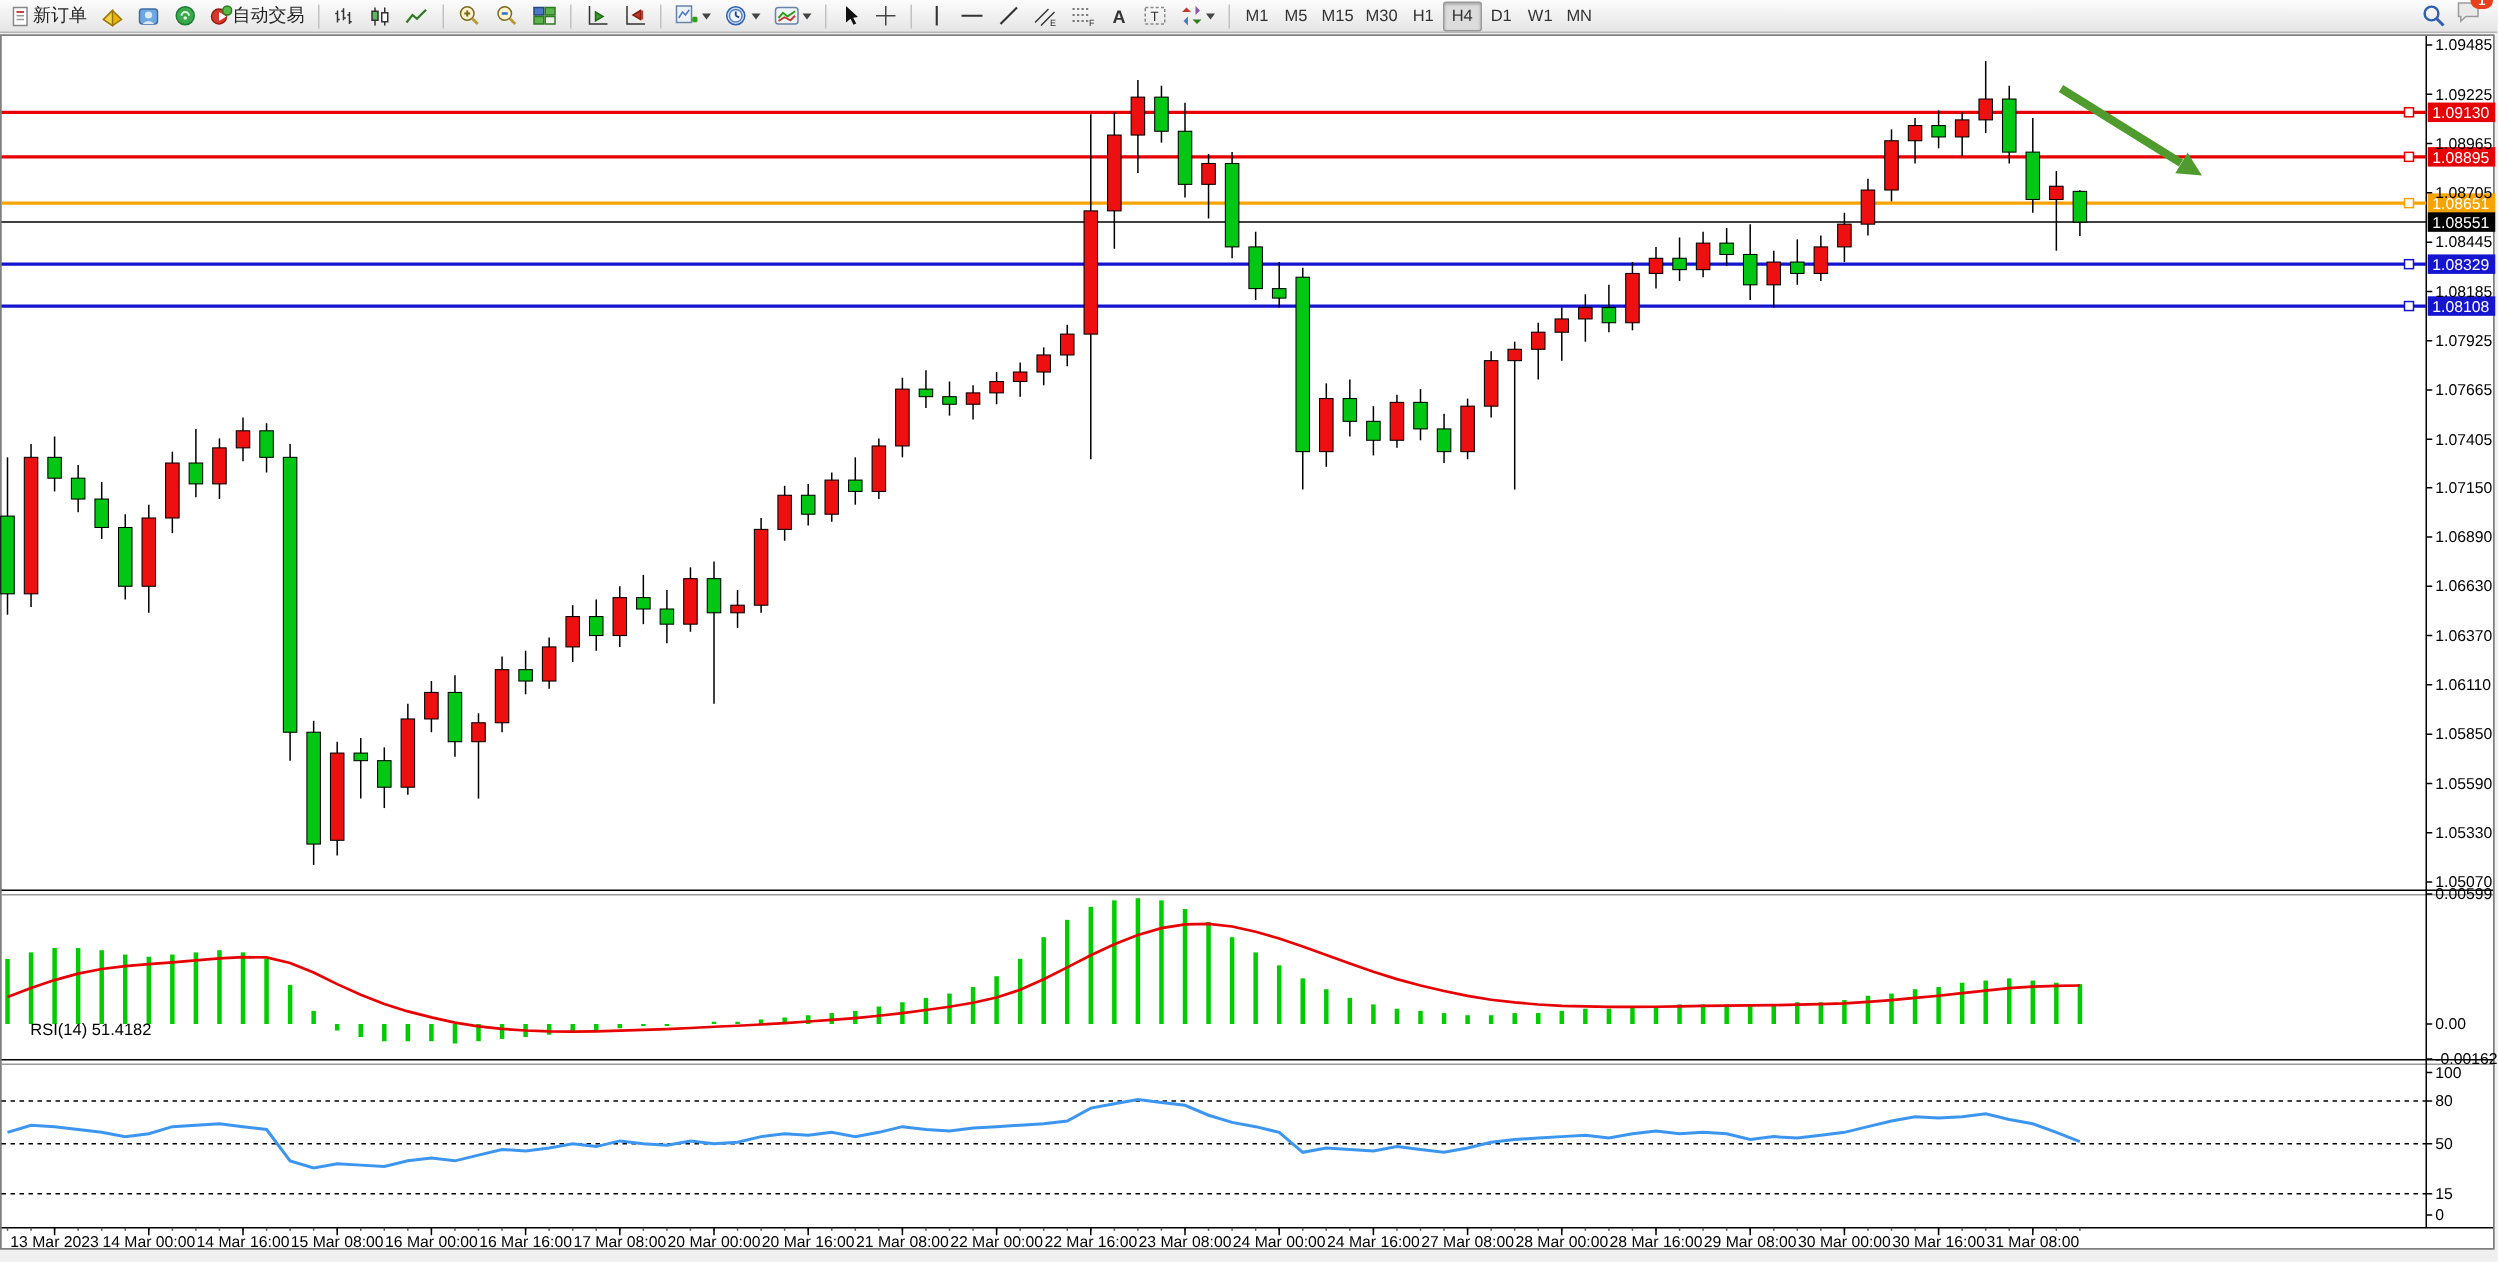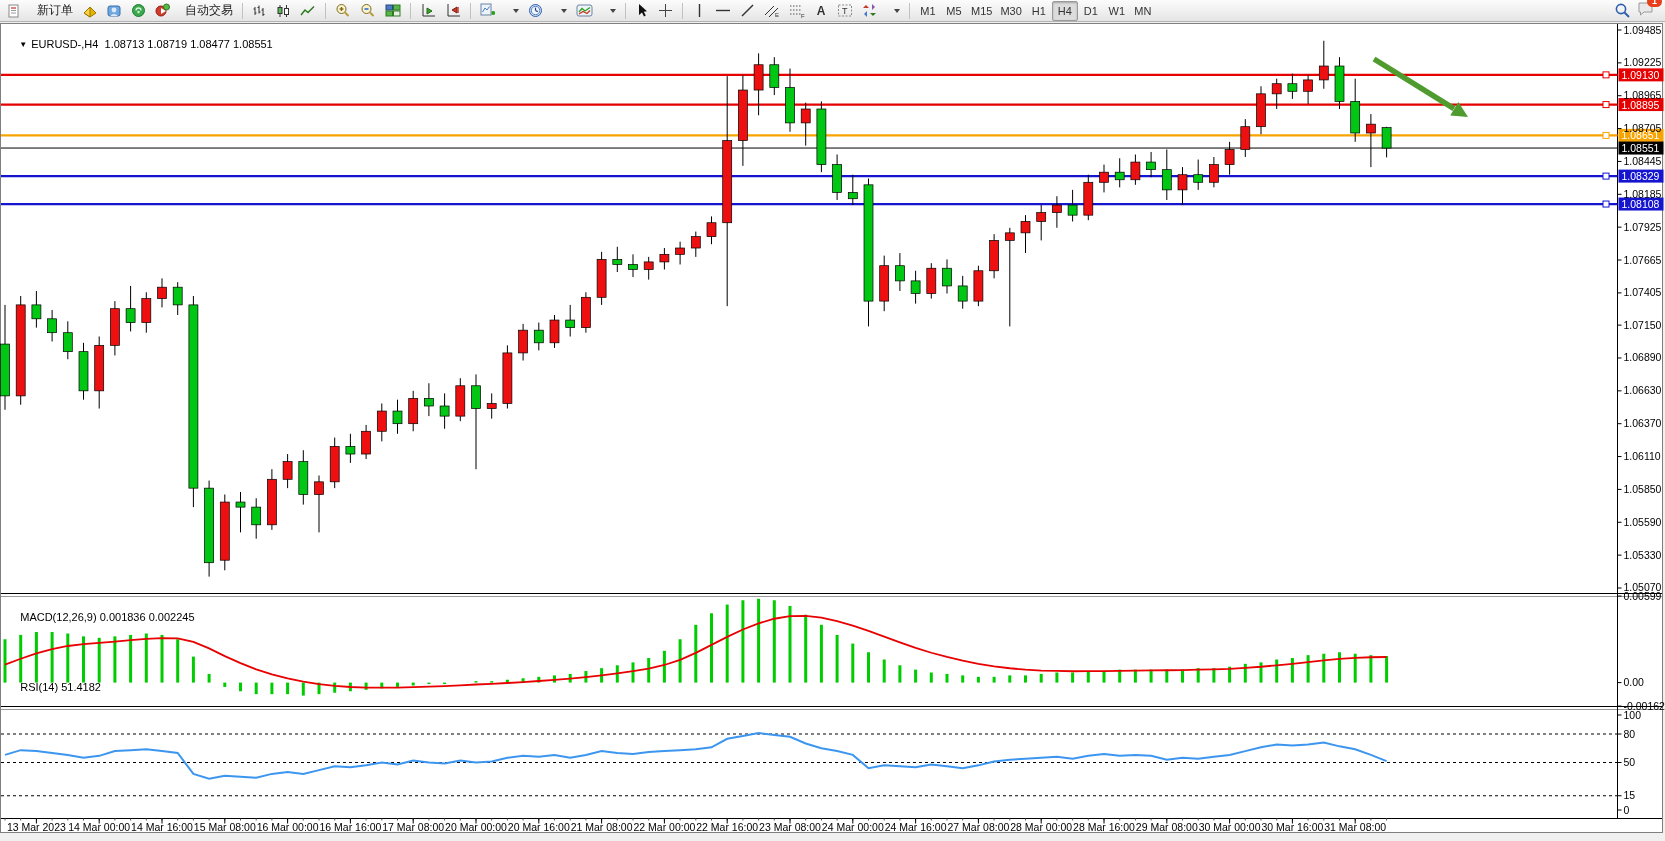--- a/index.html
+++ b/index.html
@@ -3,21 +3,21 @@
 <meta charset="utf-8">
 <style>
   html,body{margin:0;padding:0;background:#f0f0f0;font-family:"Liberation Sans",sans-serif;}
   #stage{position:relative;width:1665px;height:841px;overflow:hidden;background:#f0f0f0;}
 
   
   .toolbar{position:absolute;top:0;left:0;width:1665px;height:22px;
     background:linear-gradient(#fcfcfc,#e5e5e5);border-bottom:1px solid #b3b3b3;
     display:flex;align-items:center;padding:0 4px;box-sizing:border-box;gap:1px;z-index:5;}
   .tbtn{height:20px;min-width:22px;display:flex;align-items:center;justify-content:center;
-    gap:15px;border:1px solid transparent;border-radius:2px;font-size:12px;color:#222;
+    gap:0;border:1px solid transparent;border-radius:2px;font-size:12px;color:#222;
     padding:0 3px;box-sizing:border-box;cursor:default;}
   .tbtn.pressed{background:#dcdcdc;border:1px solid #9a9a9a;box-shadow:inset 0 1px 2px rgba(0,0,0,.25);}
   .tsep{width:1px;height:16px;background:#c2c2c2;margin:0 4px;flex:0 0 auto;}
   .tf-btn{font-size:11px;color:#333;min-width:26px;}
   .caret{width:0;height:0;border-left:3px solid transparent;border-right:3px solid transparent;
     border-top:4px solid #444;margin-left:2px;}
   .right-cluster{margin-left:auto;display:flex;align-items:center;gap:6px;padding-right:6px;}
   .badge{position:absolute;top:-5px;right:-7px;background:#e8401c;color:#fff;border-radius:8px;
     font-size:9px;line-height:11px;min-width:11px;text-align:center;padding:0 2px;font-weight:bold;}
   .ico{display:inline-block;flex:0 0 auto;}
@@ -735,22 +735,16 @@
       <line x1="1166.8" y1="818.5" x2="1166.8" y2="823.5" stroke="#000"></line>
       <text x="1166.8" y="831" font-size="10.5" fill="#000" text-anchor="middle" font-family="Liberation Sans, sans-serif">29 Mar 08:00</text>
       <line x1="1229.6" y1="818.5" x2="1229.6" y2="823.5" stroke="#000"></line>
       <text x="1229.6" y="831" font-size="10.5" fill="#000" text-anchor="middle" font-family="Liberation Sans, sans-serif">30 Mar 00:00</text>
       <line x1="1292.3999999999999" y1="818.5" x2="1292.3999999999999" y2="823.5" stroke="#000"></line>
       <text x="1292.3999999999999" y="831" font-size="10.5" fill="#000" text-anchor="middle" font-family="Liberation Sans, sans-serif">30 Mar 16:00</text>
       <line x1="1355.2" y1="818.5" x2="1355.2" y2="823.5" stroke="#000"></line>
       <text x="1355.2" y="831" font-size="10.5" fill="#000" text-anchor="middle" font-family="Liberation Sans, sans-serif">31 Mar 08:00</text>
     </svg>
 
-  <div class="overlay-label" style="left:7px;top:26px;">
-    <span class="title-tri">▼</span><span>EURUSD-,H4</span><span>  </span><span>1.08713 1.08719 1.08477 1.08551</span>
-  </div>
-  <div class="overlay-label" style="left:8px;top:599px;">
-    <span>MACD(12,26,9)</span><span> </span><span>0.001836 0.002245</span>
-  </div>
   <div class="overlay-label" style="left:8px;top:669px;">
     <span>RSI(14)</span><span> </span><span>51.4182</span>
   </div>
 </div>
 
 </body></html>

